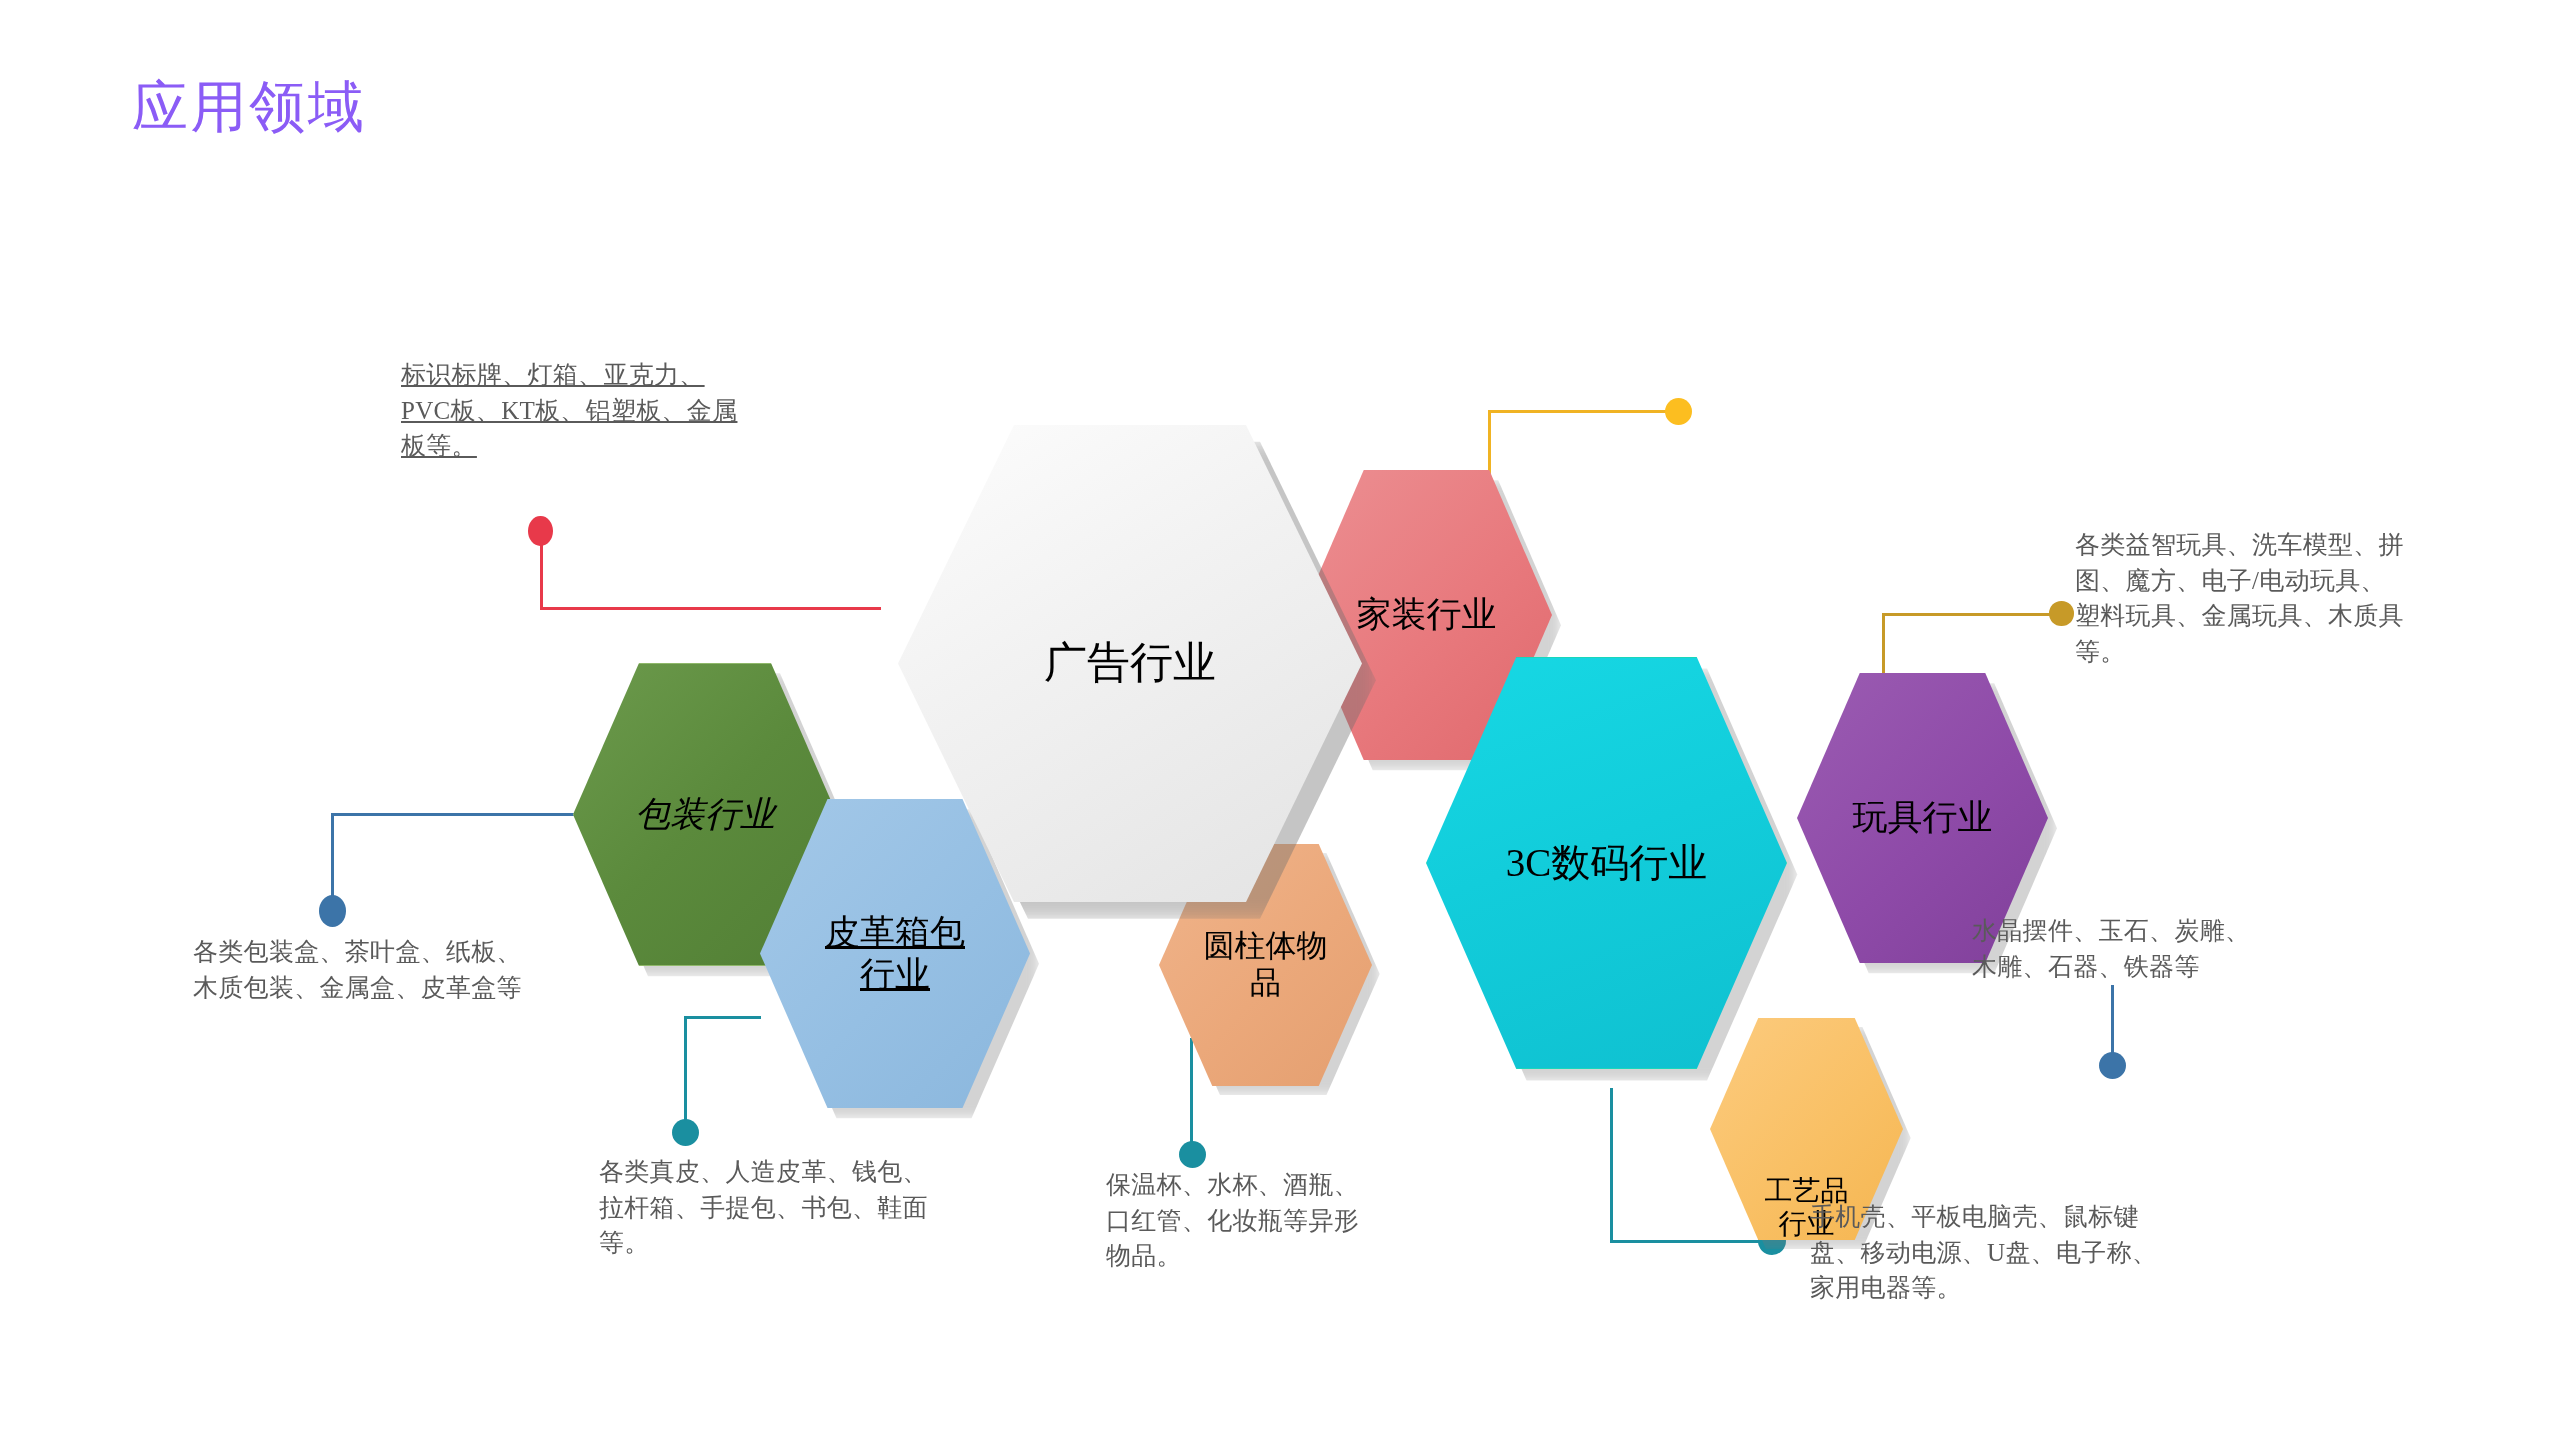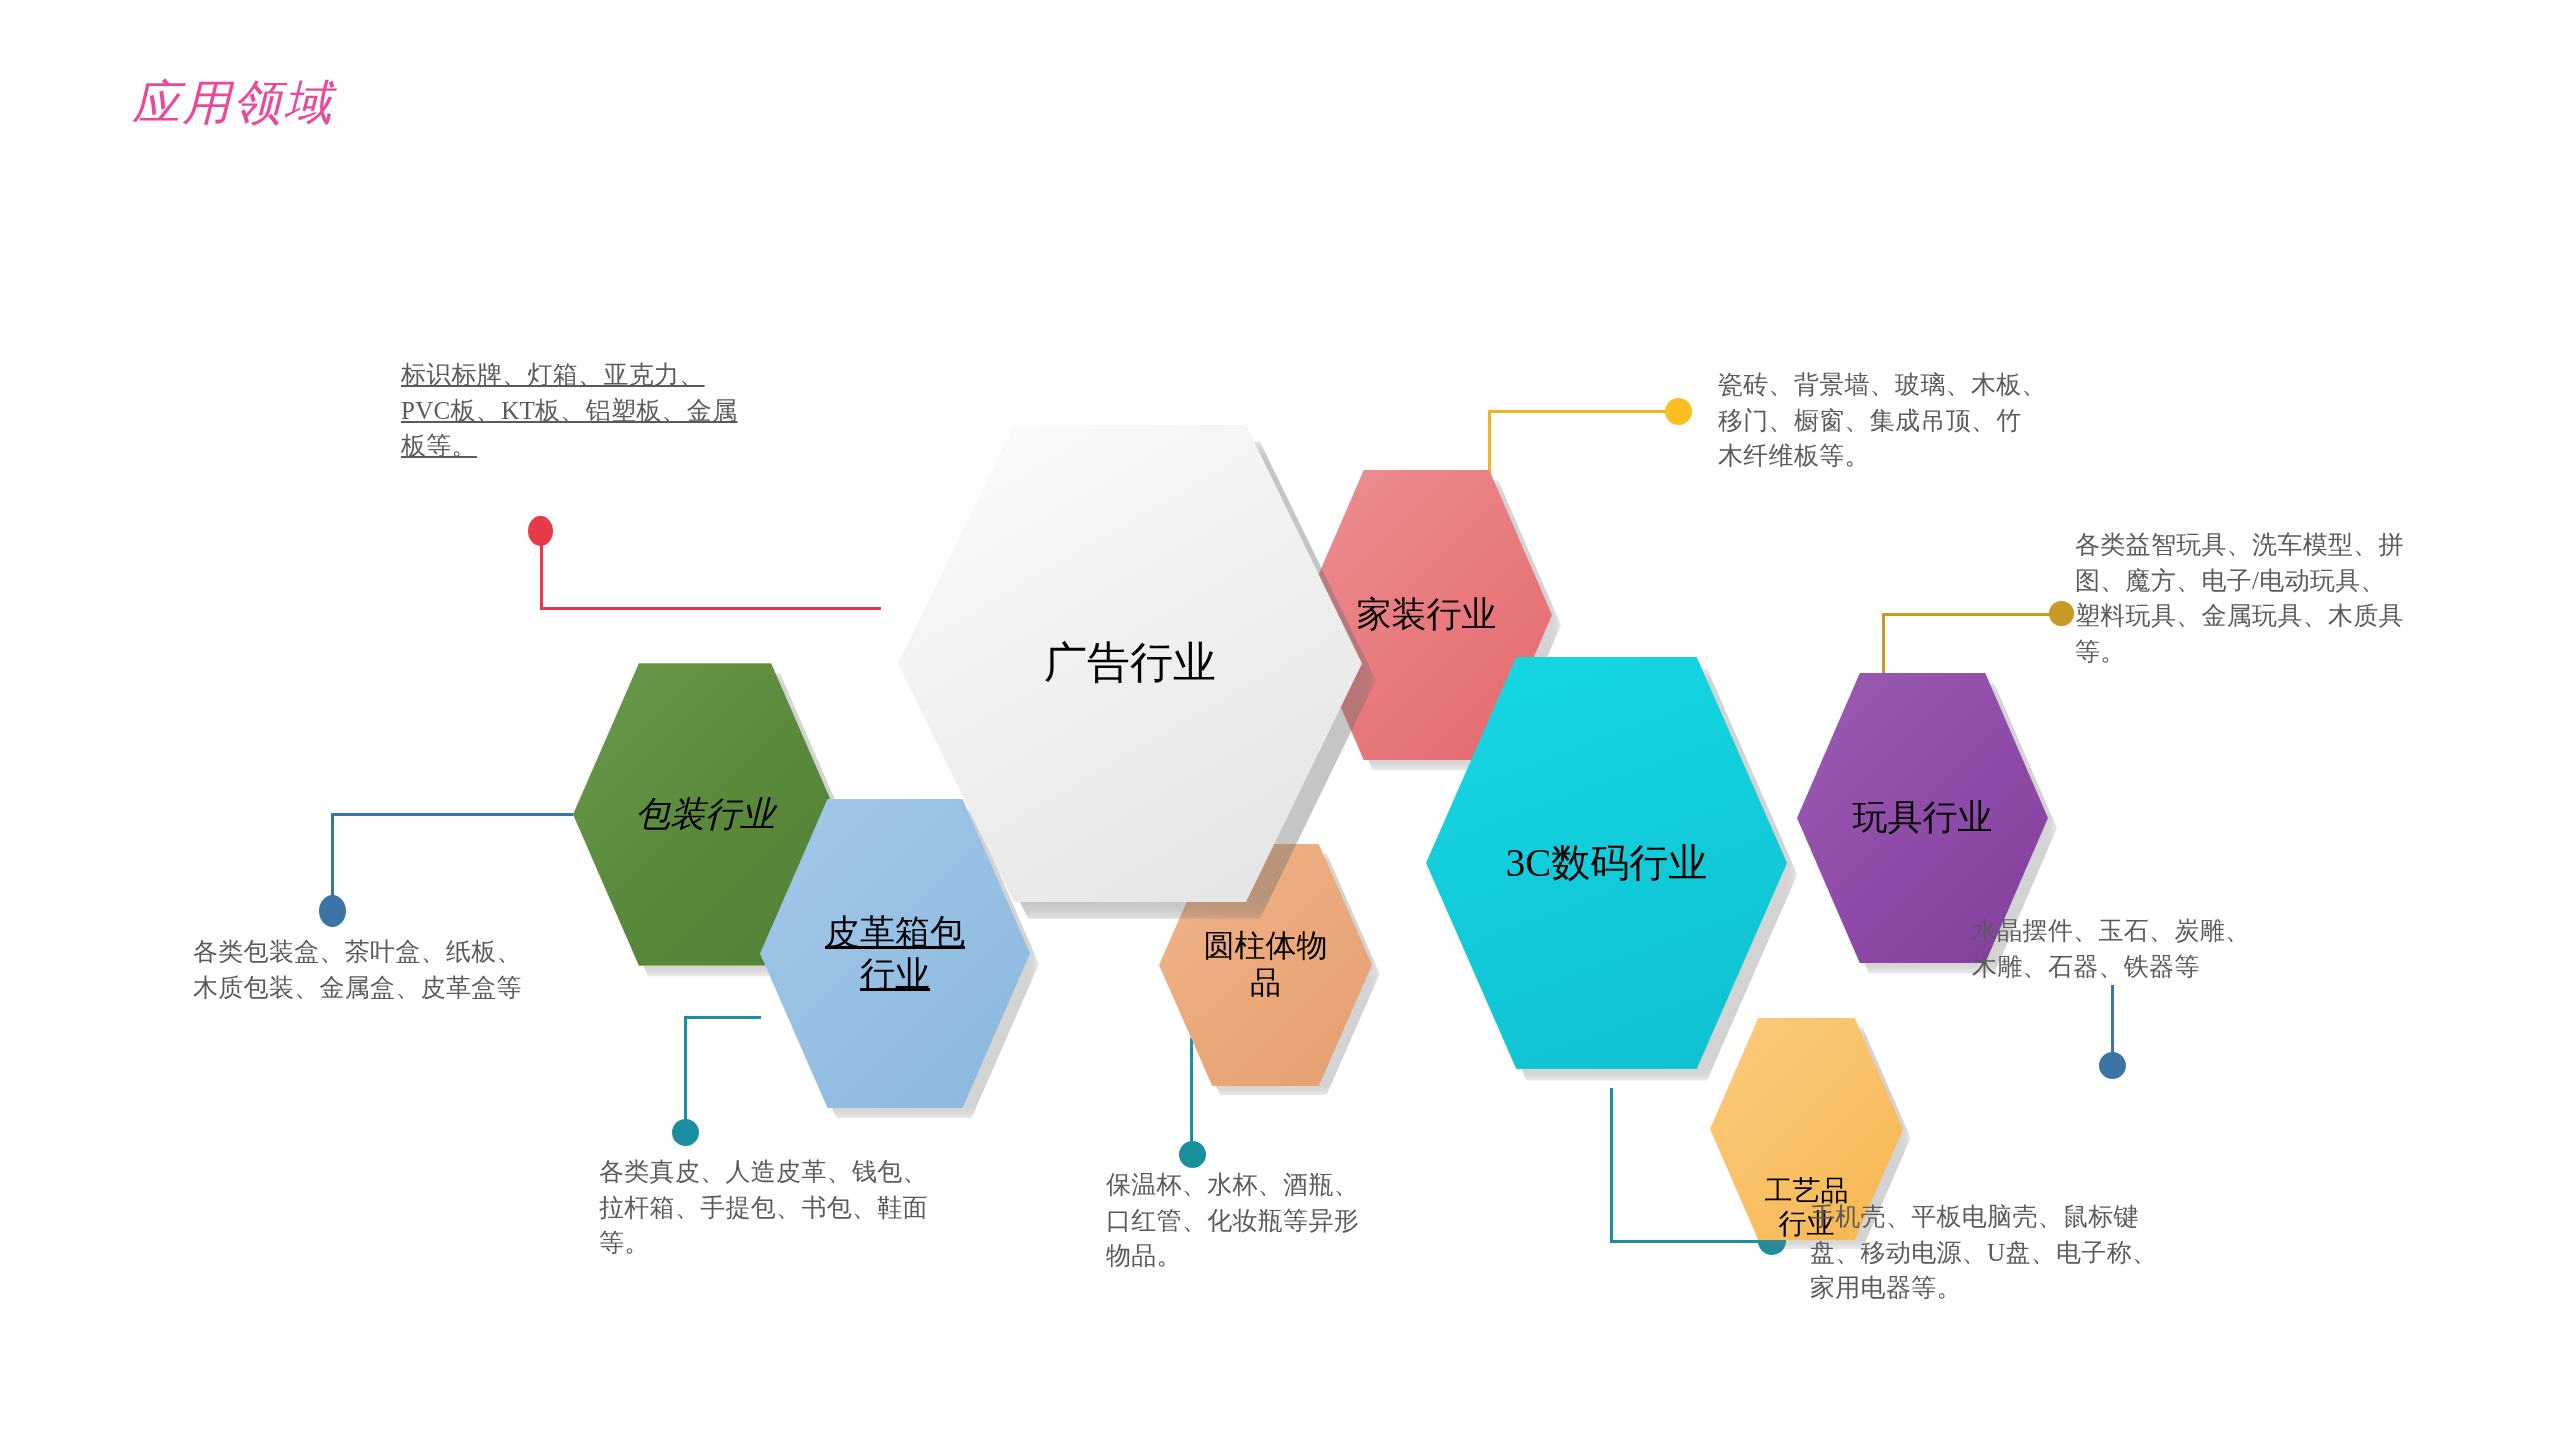--- a/index.html
+++ b/index.html
@@ -5,23 +5,23 @@
   html,body{margin:0;padding:0;background:#ffffff;}
   body{
     width:2576px;height:1449px;position:relative;overflow:hidden;
     font-family:"Liberation Serif","DejaVu Serif",serif;
   }
   #stage{position:absolute;left:0;top:0;width:2576px;height:1449px;}
 
   
   .title{
     position:absolute;left:132px;top:77px;
-    font-size:48px;line-height:1.1;color:#ec4899;
+    font-size:56px;line-height:1.1;color:#8b5cf6;
     font-family:"Liberation Serif","DejaVu Serif",serif;
-    letter-spacing:2.6px;white-space:nowrap;font-style:italic;
+    letter-spacing:2.6px;white-space:nowrap;
   }
 
   
   .hex{
     position:absolute;
     display:flex;align-items:center;justify-content:center;
     text-align:center;
     clip-path:polygon(25% 0%,75% 0%,100% 50%,75% 100%,25% 100%,0% 50%);
     -webkit-clip-path:polygon(25% 0%,75% 0%,100% 50%,75% 100%,25% 100%,0% 50%);
   }
@@ -151,23 +151,20 @@
     <div class="hexshadow" style="left:14px;top:16.7px;width:464px;height:477px;background:rgba(110,110,110,0.40);filter:blur(9px);"></div>
     <div class="hex" style="left:0;top:0;width:464px;height:477px;background:linear-gradient(150deg,#fdfdfd 0%,#f2f2f2 40%,#e3e3e3 100%);">
       <span class="lbl" style="font-size:43px;">广告行业</span>
     </div>
   </div>
 
   <div class="callout" style="left:401px;top:357px;width:444px;text-decoration:underline;">标识标牌、灯箱、亚克力、
 PVC板、KT板、铝塑板、金属
 板等。</div>
 
-  <div class="callout" style="left:1718px;top:367px;width:451px;">瓷砖、背景墙、玻璃、木板、
-移门、橱窗、集成吊顶、竹
-木纤维板等。</div>
 
   <div class="callout" style="left:2075px;top:527px;width:444px;">各类益智玩具、洗车模型、拼
 图、魔方、电子/电动玩具、
 塑料玩具、金属玩具、木质具
 等。</div>
 
   <div class="callout" style="left:193px;top:934px;width:470px;">各类包装盒、茶叶盒、纸板、
 木质包装、金属盒、皮革盒等</div>
 
   <div class="callout" style="left:599px;top:1154px;width:451px;">各类真皮、人造皮革、钱包、

